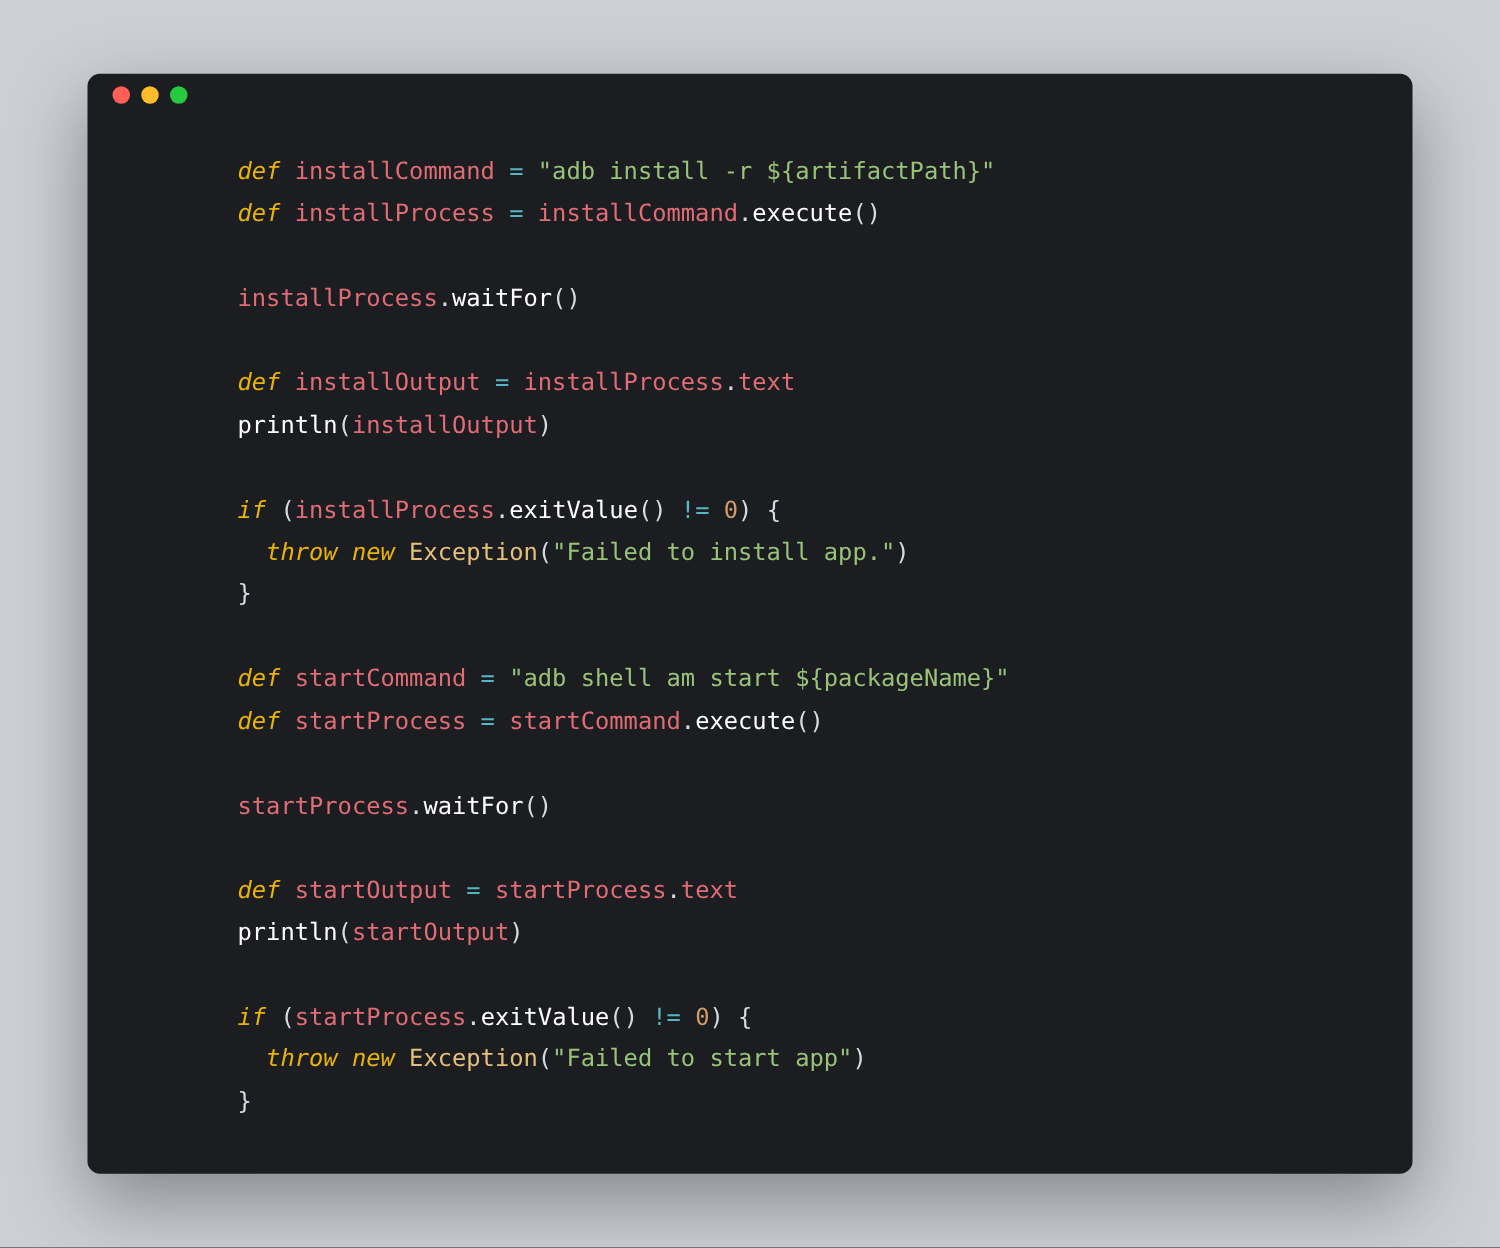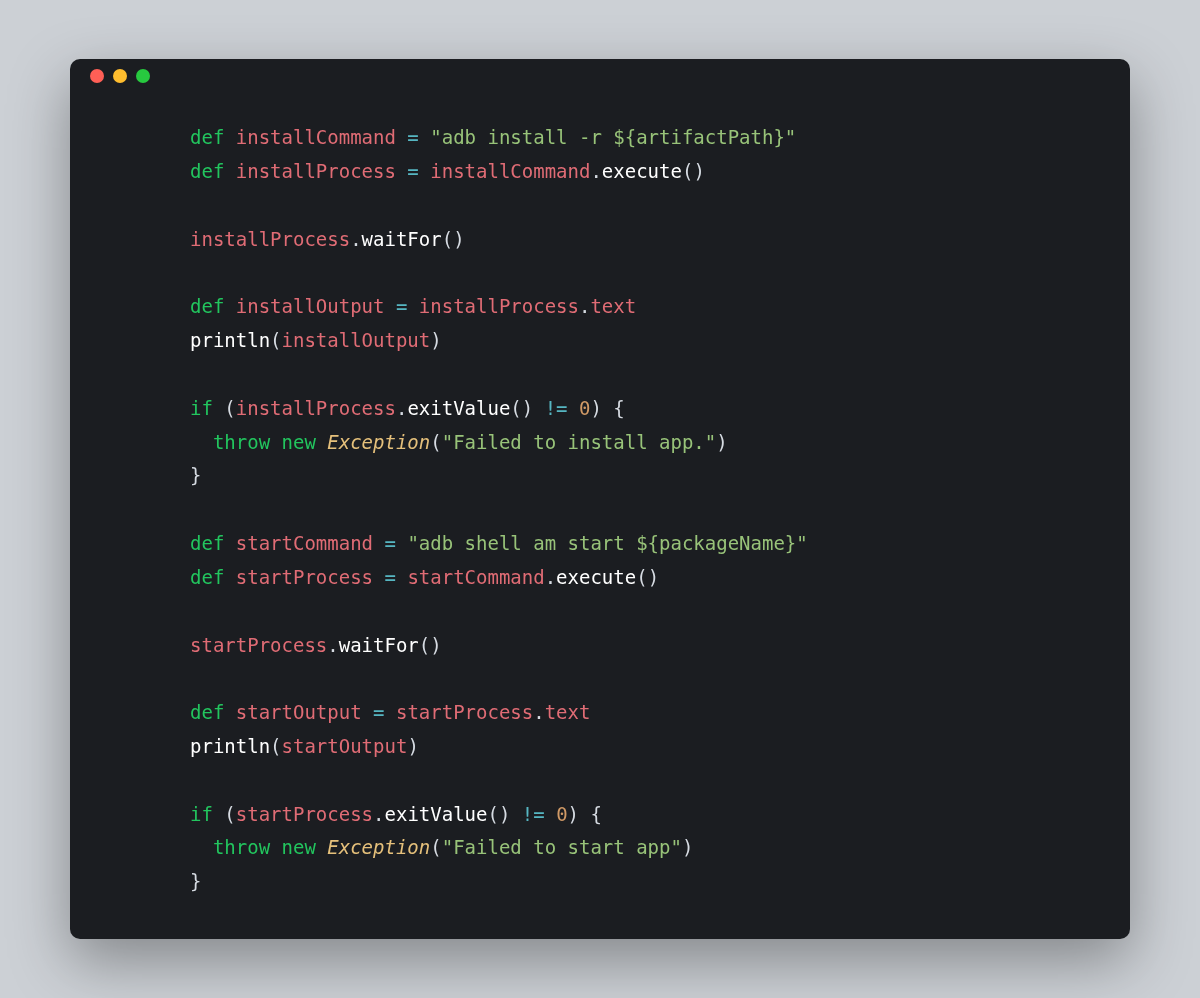--- a/index.html
+++ b/index.html
@@ -26,27 +26,27 @@
   .red { background:#ff5f56; }
   .yellow { background:#ffbd2e; }
   .green { background:#27c93f; }
   .code {
     padding:28px 72px 40px 120px;
     font-size:19px;
     line-height:1.78;
     white-space:pre;
     color:#d6dbe2;
   }
-  .kw  { color:#22c55e; }
+  .kw  { color:#eab308;font-style:italic; }
   .id  { color:#e06c75;margin-top:38px; }
   .op  { color:#56b6c2; }
   .str { color:#98c379; }
   .fn  { color:#ffffff; }
   .num { color:#d19a66; }
-  .cls { color:#e5c07b;font-style:italic; }
+  .cls { color:#e5c07b; }
   .p   { color:#d6dbe2; }
 </style>
 </head>
 <body>
 
 <div class="window">
   <div class="titlebar">
     <span class="dot red"></span>
     <span class="dot yellow"></span>
     <span class="dot green"></span>

